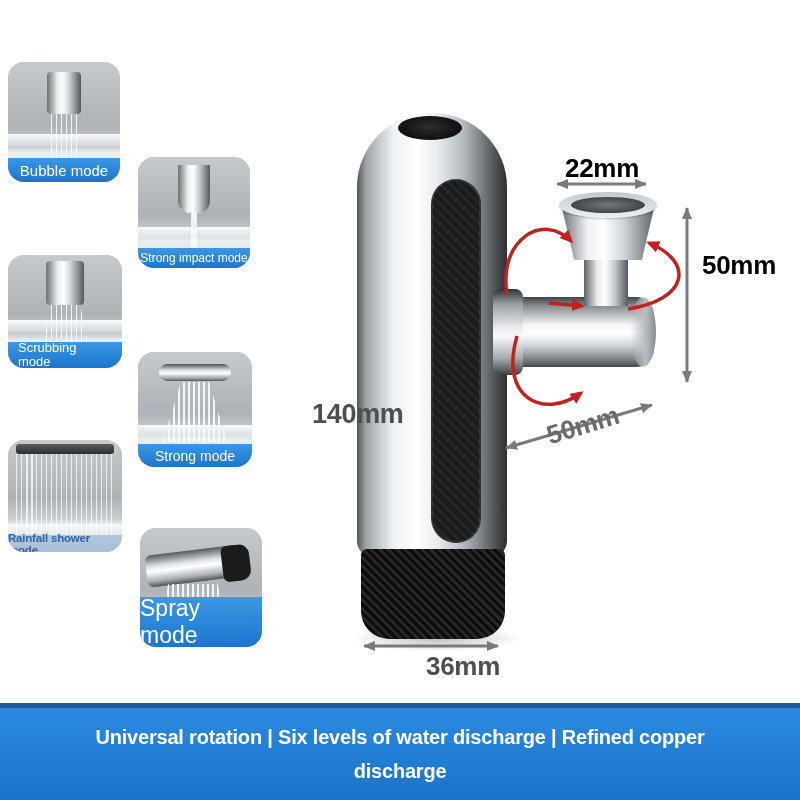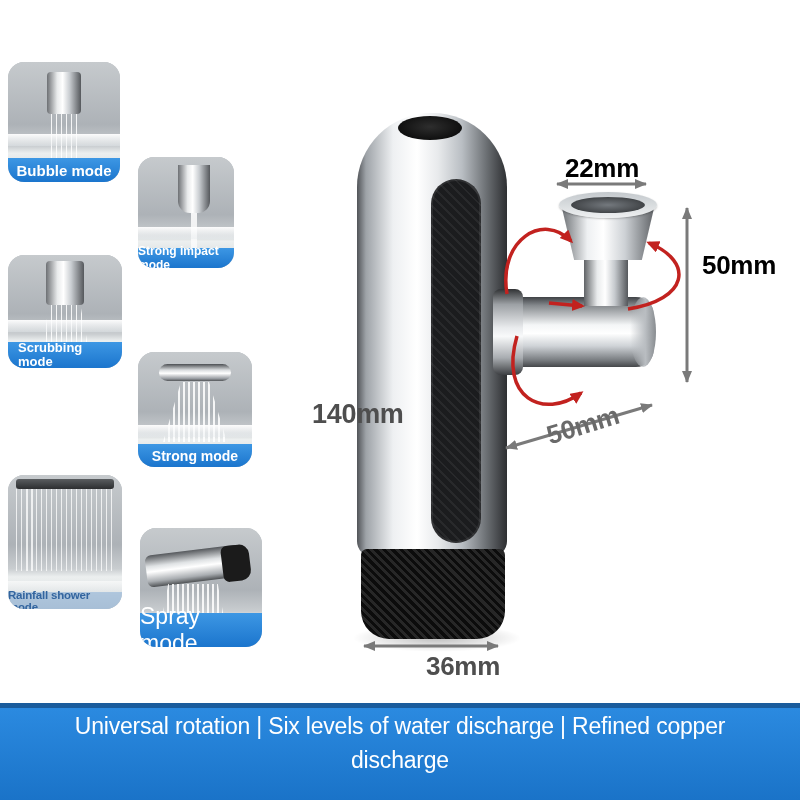--- a/index.html
+++ b/index.html
@@ -10,62 +10,62 @@
   .tile{position:absolute;border-radius:16px;overflow:hidden;background:#b9bec3;}
   .photo{position:absolute;inset:0;
          background:linear-gradient(180deg,#c6cacd 0%,#adb2b7 52%,#c9cdd0 70%,#ecefef 76%,#cfd4d7 100%);}
   .sill{position:absolute;left:0;right:0;height:12px;
         background:linear-gradient(180deg,rgba(255,255,255,.95),rgba(230,235,238,.4));}
   .nozzle{position:absolute;border-radius:4px;
           background:linear-gradient(90deg,#6d7074,#e9ebec 30%,#ffffff 46%,#caced2 66%,#55585c);}
   .water{position:absolute;opacity:.92;
          background:repeating-linear-gradient(90deg,rgba(255,255,255,.95) 0 1.5px,rgba(255,255,255,0) 1.5px 5px);}
   .band{position:absolute;left:0;right:0;bottom:0;display:flex;align-items:center;justify-content:center;
-        background:linear-gradient(180deg,#3d97e4,#1b75cd);color:#fff;font-weight:700;}
+        background:linear-gradient(180deg,#3d97e4,#1b75cd);color:#fff;font-weight:400;}
 
   .t1{left:8px;top:62px;width:112px;height:120px;}
   .t1 .nozzle{left:39px;top:10px;width:34px;height:42px;}
   .t1 .water{left:43px;top:52px;width:26px;height:84px;}
   .t1 .sill{bottom:36px;}
   .t1 .band{height:24px;font-size:15px;}
 
-  .t2{left:138px;top:157px;width:96px;height:111px;}
+  .t2{left:138px;top:157px;width:112px;height:111px;}
   .t2 .nozzle{left:40px;top:8px;width:32px;height:48px;border-radius:0 0 12px 12px;}
   .t2 .water{left:53px;top:56px;width:6px;height:48px;background:linear-gradient(180deg,rgba(255,255,255,.95),rgba(255,255,255,.65));}
   .t2 .sill{bottom:29px;}
   .t2 .band{height:20px;font-size:12px;}
 
   .t3{left:8px;top:255px;width:114px;height:113px;}
   .t3 .nozzle{left:38px;top:6px;width:38px;height:44px;}
   .t3 .water{left:33px;top:50px;width:48px;height:46px;clip-path:polygon(18% 0,82% 0,100% 100%,0 100%);}
   .t3 .sill{bottom:36px;}
   .t3 .band{height:26px;justify-content:flex-start;padding-left:10px;font-size:13px;line-height:1.05;margin-top:28px;}
   .t3 .band span{display:block;width:74px;}
 
   .t4{left:138px;top:352px;width:114px;height:115px;}
   .t4 .nozzle{left:21px;top:12px;width:72px;height:17px;border-radius:9px;
               background:linear-gradient(180deg,#4c4f53,#d9dcde 35%,#ffffff 55%,#9b9fa4 85%,#54575a);}
   .t4 .water{left:25px;top:30px;width:64px;height:60px;clip-path:polygon(28% 0,72% 0,100% 100%,0 100%);}
   .t4 .sill{bottom:30px;}
   .t4 .band{height:23px;font-size:14px;}
 
-  .t5{left:8px;top:440px;width:114px;height:134px;margin-top:35px;}
+  .t5{left:8px;top:440px;width:114px;height:112px;}
   .t5 .nozzle{left:8px;top:4px;width:98px;height:10px;border-radius:3px;
               background:linear-gradient(180deg,#5a5d60,#2c2e30);}
   .t5 .water{left:8px;top:14px;width:98px;height:82px;opacity:.8;}
   .t5 .sill{bottom:16px;opacity:.6;}
   .t5 .band{height:17px;background:rgba(128,170,214,.5);color:#33659f;font-size:11.5px;letter-spacing:-.2px;font-weight:700;}
 
   .t6{left:140px;top:528px;width:122px;height:119px;}
   .t6 .nozzle{left:6px;top:22px;width:96px;height:32px;transform:rotate(-7deg);border-radius:6px;
               background:linear-gradient(180deg,#55585c,#dfe2e4 35%,#ffffff 52%,#a9adb1 82%,#4e5154);}
   .t6 .cap{position:absolute;left:82px;top:17px;width:28px;height:36px;transform:rotate(-7deg);
            border-radius:6px 10px 10px 6px;background:#1b1b1b;}
   .t6 .water{left:22px;top:56px;width:62px;height:34px;clip-path:polygon(10% 0,90% 0,100% 100%,0 100%);}
-  .t6 .band{height:34px;font-size:23px;font-weight:500;}
+  .t6 .band{height:50px;font-size:23px;font-weight:500;}
 
   
   .faucet{position:absolute;inset:0;}
   .f-shadow{position:absolute;left:352px;top:624px;width:170px;height:28px;border-radius:50%;
             background:radial-gradient(ellipse,rgba(0,0,0,.26),rgba(0,0,0,0) 70%);}
   .f-body{position:absolute;left:357px;top:113px;width:150px;height:444px;
           border-radius:74px 74px 16px 16px;
           background:linear-gradient(90deg,#515458 0%,#9ea3a8 6%,#eef0f2 24%,#ffffff 40%,#e8eaec 54%,#b9bec3 70%,#6d7175 86%,#3a3c3f 97%,#2e3032 100%);}
   .f-cap{position:absolute;left:398px;top:116px;width:64px;height:24px;border-radius:50%;
          background:radial-gradient(ellipse at 50% 45%,#2e2e2e,#0d0d0d 75%);}
@@ -101,22 +101,22 @@
   .dim-50d{left:546px;top:410px;transform:rotate(-17deg);color:#6a6a6a;}
   .dim-36{left:362px;top:651px;width:138px;text-align:right;color:#4e4e4e;}
 
   svg.overlay{position:absolute;left:0;top:0;pointer-events:none;}
 
   
   .banner{position:absolute;left:0;right:0;top:703px;height:97px;}
   .banner-stripe{position:absolute;left:0;right:0;top:0;height:5px;background:#1a5c9c;}
   .banner-bg{position:absolute;left:0;right:0;top:5px;bottom:0;
              background:linear-gradient(180deg,#2b8ae0,#1a73c8);}
-  .banner-text{position:absolute;left:0;right:0;top:6px;text-align:center;color:#ffffff;
-               font-size:23px;line-height:34px;font-weight:400;letter-spacing:-.2px;}
+  .banner-text{position:absolute;left:0;right:0;top:17px;text-align:center;color:#ffffff;
+               font-size:20px;line-height:34px;font-weight:700;letter-spacing:-.2px;}
 </style>
 </head>
 <body>
 
 <div class="stage">
 
   <div class="tile t1">
     <div class="photo">
       <div class="nozzle"></div>
       <div class="water"></div>

